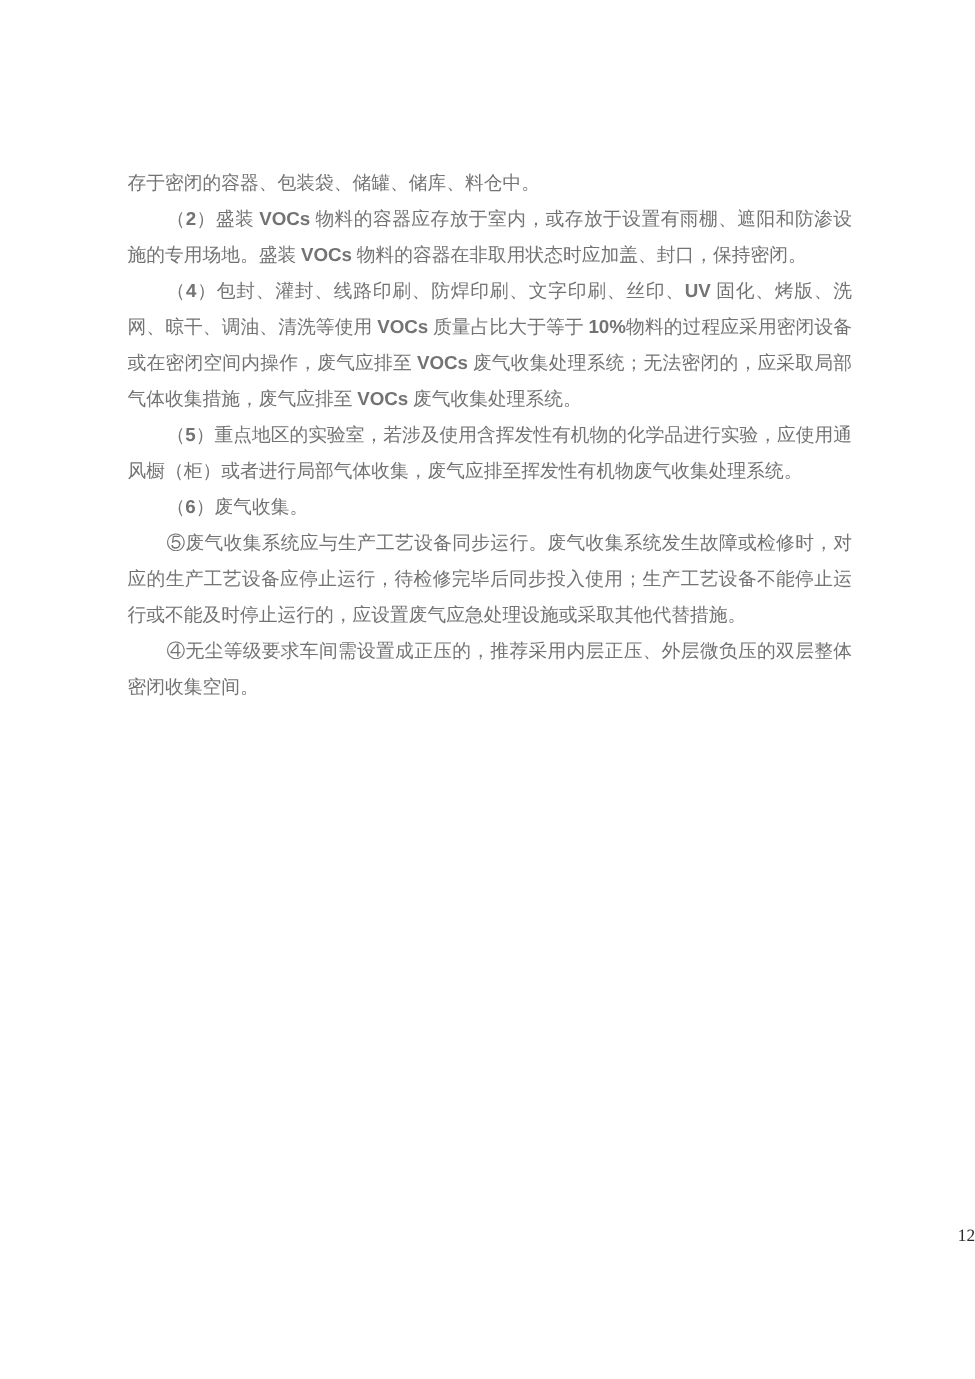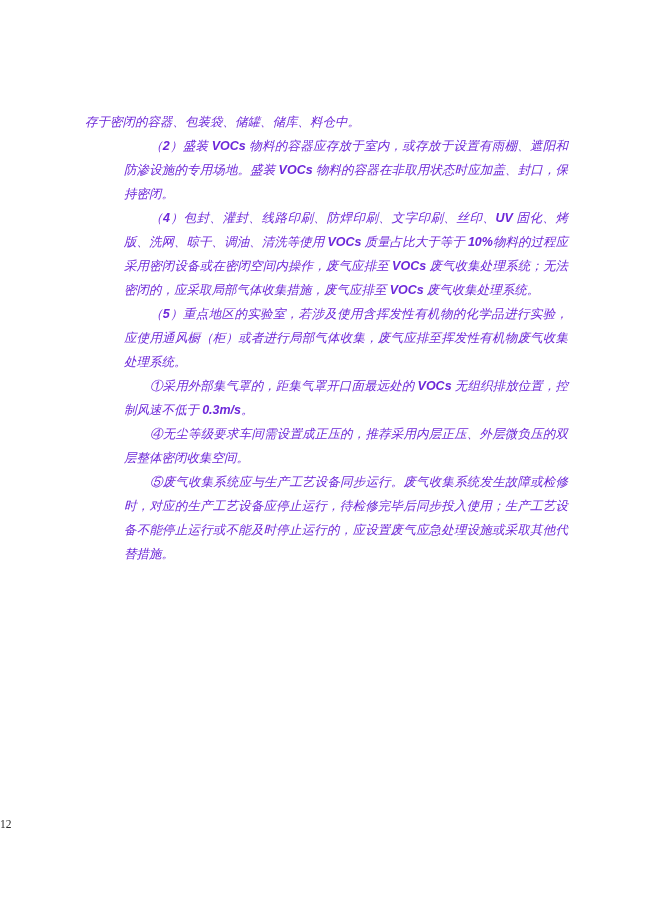--- a/index.html
+++ b/index.html
@@ -12,61 +12,59 @@
     width: 650px;
     height: 919px;
     background: #ffffff;
     overflow: hidden;
   }
   .content {
     position: absolute;
     left: 85px;
     top: 110px;
     width: 483px;
-    color: #6d28d9;
+    color: #737373;
     font-family: "Liberation Serif", "DejaVu Serif", serif;
     font-size: 12.5px;
     line-height: 24px;
     text-align: justify;
     text-justify: inter-ideograph;
-    font-style: italic;
   }
   .para {
     margin: 0;
     padding: 0;
   }
   .para.indent {
     text-indent: 26px;
-    margin-left: 39px;
   }
   .latin {
     font-family: "Liberation Sans", "DejaVu Sans", sans-serif;
     font-weight: 600;
     font-size: 12.5px;
   }
   .footer {
     position: absolute;
     top: 818px;
     left: 0;
     width: 650px;
-    text-align: left;
+    text-align: right;
     font-family: "Liberation Serif", "DejaVu Serif", serif;
     font-size: 11.5px;
     color: #2a2a2a;
   }
 </style>
 </head>
 <body>
 
 <div class="page">
   <div class="content">
       <p class="para">存于密闭的容器、包装袋、储罐、储库、料仓中。</p>
       <p class="para indent">（<span class="latin">2</span>）盛装 <span class="latin">VOCs</span> 物料的容器应存放于室内，或存放于设置有雨棚、遮阳和防渗设施的专用场地。盛装 <span class="latin">VOCs</span> 物料的容器在非取用状态时应加盖、封口，保持密闭。</p>
       <p class="para indent">（<span class="latin">4</span>）包封、灌封、线路印刷、防焊印刷、文字印刷、丝印、<span class="latin">UV</span> 固化、烤版、洗网、晾干、调油、清洗等使用 <span class="latin">VOCs</span> 质量占比大于等于 <span class="latin">10%</span>物料的过程应采用密闭设备或在密闭空间内操作，废气应排至 <span class="latin">VOCs</span> 废气收集处理系统；无法密闭的，应采取局部气体收集措施，废气应排至 <span class="latin">VOCs</span> 废气收集处理系统。</p>
       <p class="para indent">（<span class="latin">5</span>）重点地区的实验室，若涉及使用含挥发性有机物的化学品进行实验，应使用通风橱（柜）或者进行局部气体收集，废气应排至挥发性有机物废气收集处理系统。</p>
-      <p class="para indent">①采用外部集气罩的，距集气罩开口面最远处的 <span class="latin">VOCs</span> 无组织排放位置，控制风速不低于 <span class="latin">0.3m/s</span>。</p>
+      <p class="para indent">（<span class="latin">6</span>）废气收集。</p>
+      <p class="para indent">⑤废气收集系统应与生产工艺设备同步运行。废气收集系统发生故障或检修时，对应的生产工艺设备应停止运行，待检修完毕后同步投入使用；生产工艺设备不能停止运行或不能及时停止运行的，应设置废气应急处理设施或采取其他代替措施。</p>
       <p class="para indent">④无尘等级要求车间需设置成正压的，推荐采用内层正压、外层微负压的双层整体密闭收集空间。</p>
-      <p class="para indent">⑤废气收集系统应与生产工艺设备同步运行。废气收集系统发生故障或检修时，对应的生产工艺设备应停止运行，待检修完毕后同步投入使用；生产工艺设备不能停止运行或不能及时停止运行的，应设置废气应急处理设施或采取其他代替措施。</p>
     </div>
   <div class="footer">
     <span>12</span>
   </div>
 </div>
 
 </body></html>

